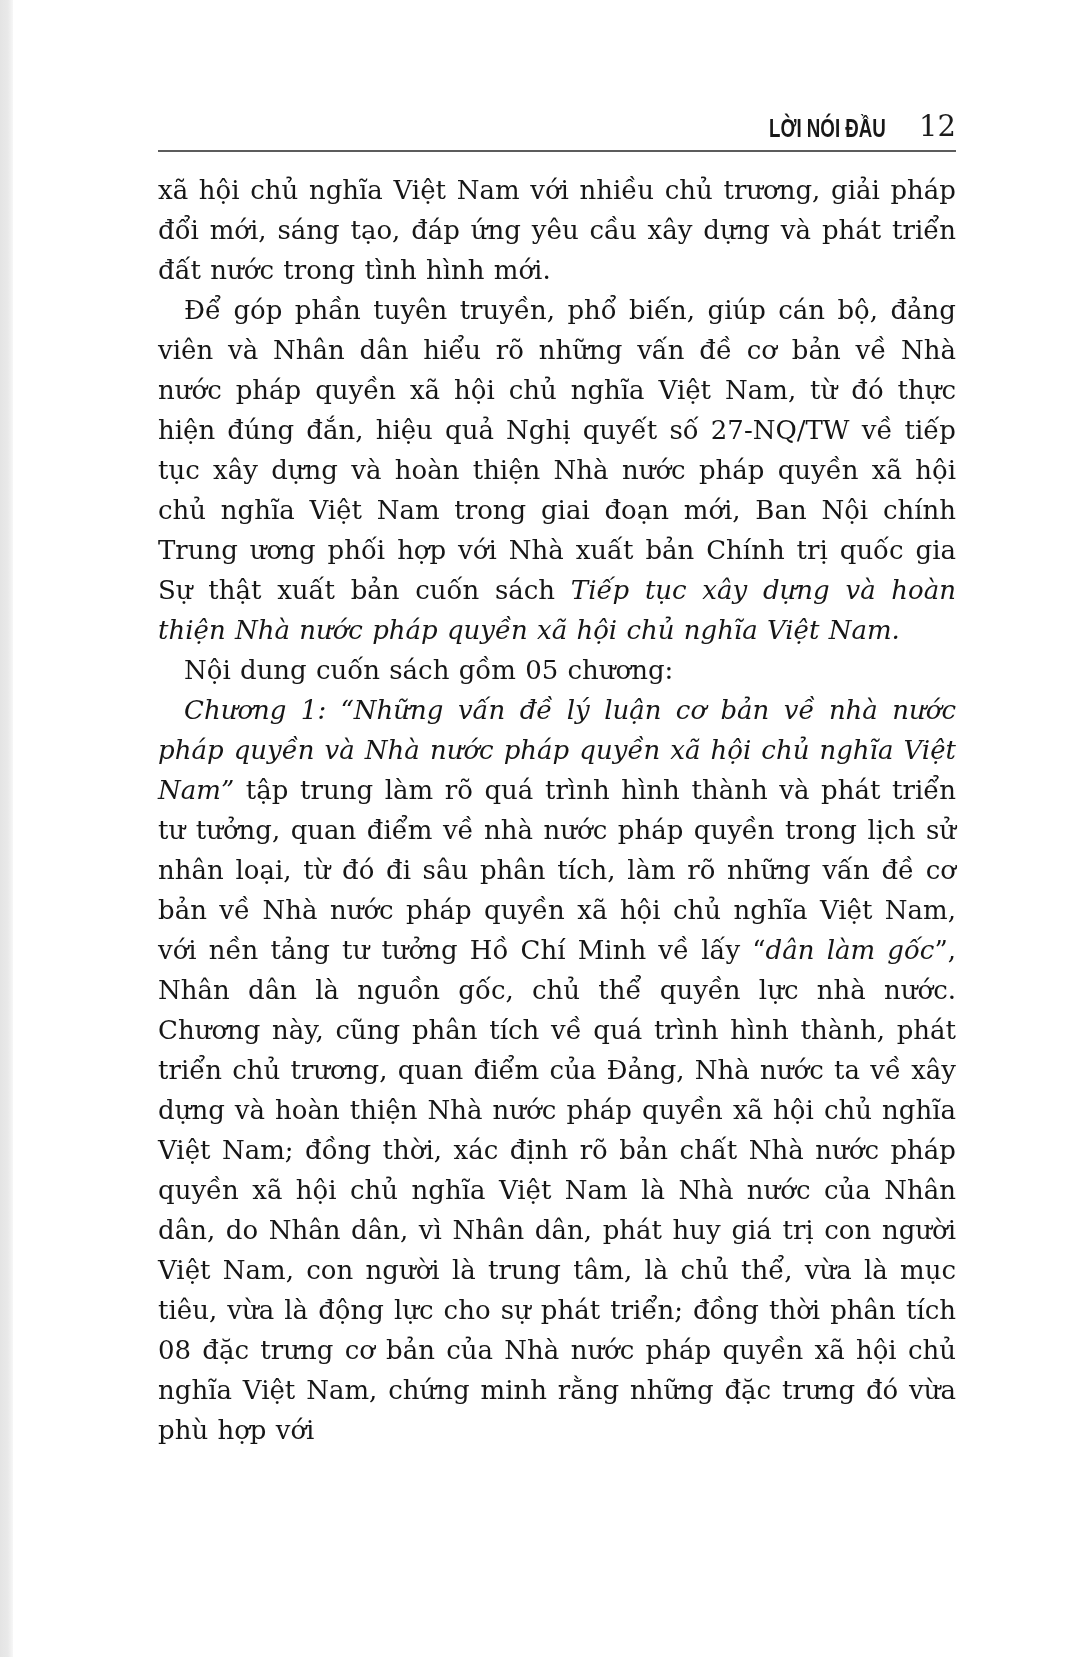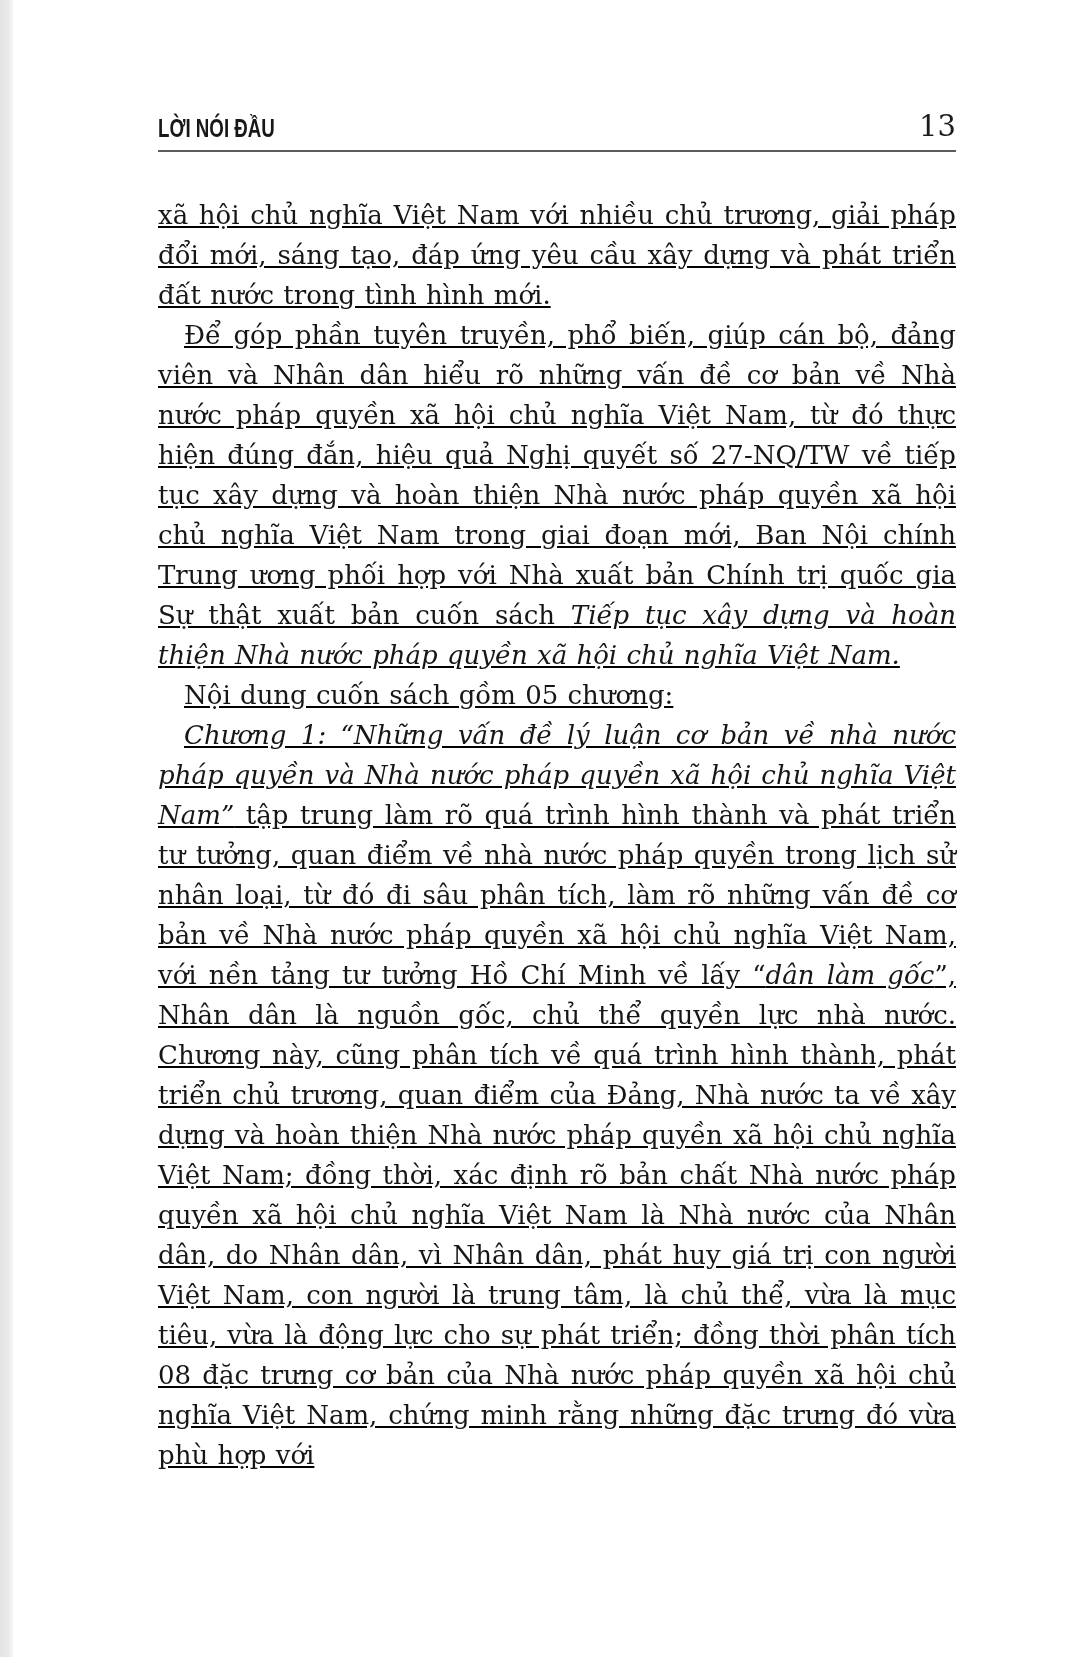--- a/index.html
+++ b/index.html
@@ -21,21 +21,21 @@
     background: linear-gradient(to right, #e4e4e4 0%, #e9e9e9 60%, #f7f7f7 100%);
   }
   .page-inner {
     position: absolute;
     left: 158px;
     top: 112px;
     width: 798px;
   }
   .running-header {
     display: flex;
-    justify-content: space-between;
+    justify-content: flex-end;
     align-items: flex-end;
     border-bottom: 2px solid #5c5c5c;
     padding-bottom: 9px;
   }
   .running-header-title {
     font-family: "Liberation Sans", sans-serif;
     font-weight: bold;
     font-size: 24px;
     line-height: 24px;
     letter-spacing: 0px;
@@ -44,22 +44,21 @@
     transform-origin: left bottom;
     white-space: nowrap;
   }
   .page-number {
     font-family: "DejaVu Serif", serif;
     font-size: 29px;
     line-height: 29px;
     color: #1c1c1c;
   }
   .page-body {
-    margin-top: 43px;
-    text-decoration: underline;
+    margin-top: 18px;
   }
   .para {
     margin: 0;
     font-family: "DejaVu Serif", serif;
     font-size: 26px;
     line-height: 40px;
     color: #161616;
     text-align: justify;
     text-justify: inter-word;
     word-spacing: 1px;
@@ -72,21 +71,21 @@
   }
 </style>
 </head>
 <body>
 
 <div class="scan-edge"></div>
 
 <div class="page-inner">
   <div class="running-header">
     <span class="running-header-title">LỜI NÓI ĐẦU</span>
-    <span class="page-number">13</span>
+    <span class="page-number">12</span>
   </div>
 
   <div class="page-body">
       <p class="para"><span>xã hội chủ nghĩa Việt Nam với nhiều chủ trương, giải pháp đổi mới, sáng tạo, đáp ứng yêu cầu xây dựng và phát triển đất nước trong tình hình mới.</span></p>
       <p class="para indent"><span>Để góp phần tuyên truyền, phổ biến, giúp cán bộ, đảng viên và Nhân dân hiểu rõ những vấn đề cơ bản về Nhà nước pháp quyền xã hội chủ nghĩa Việt Nam, từ đó thực hiện đúng đắn, hiệu quả Nghị quyết số 27-NQ/TW về tiếp tục xây dựng và hoàn thiện Nhà nước pháp quyền xã hội chủ nghĩa Việt Nam trong giai đoạn mới, Ban Nội chính Trung ương phối hợp với Nhà xuất bản Chính trị quốc gia Sự thật xuất bản cuốn sách </span><span class="italic">Tiếp tục xây dựng và hoàn thiện Nhà nước pháp quyền xã hội chủ nghĩa Việt Nam.</span></p>
       <p class="para indent"><span>Nội dung cuốn sách gồm 05 chương:</span></p>
       <p class="para indent"><span class="italic">Chương 1: “Những vấn đề lý luận cơ bản về nhà nước pháp quyền và Nhà nước pháp quyền xã hội chủ nghĩa Việt Nam”</span><span> tập trung làm rõ quá trình hình thành và phát triển tư tưởng, quan điểm về nhà nước pháp quyền trong lịch sử nhân loại, từ đó đi sâu phân tích, làm rõ những vấn đề cơ bản về Nhà nước pháp quyền xã hội chủ nghĩa Việt Nam, với nền tảng tư tưởng Hồ Chí Minh về lấy “</span><span class="italic">dân làm gốc</span><span>”, Nhân dân là nguồn gốc, chủ thể quyền lực nhà nước. Chương này, cũng phân tích về quá trình hình thành, phát triển chủ trương, quan điểm của Đảng, Nhà nước ta về xây dựng và hoàn thiện Nhà nước pháp quyền xã hội chủ nghĩa Việt Nam; đồng thời, xác định rõ bản chất Nhà nước pháp quyền xã hội chủ nghĩa Việt Nam là Nhà nước của Nhân dân, do Nhân dân, vì Nhân dân, phát huy giá trị con người Việt Nam, con người là trung tâm, là chủ thể, vừa là mục tiêu, vừa là động lực cho sự phát triển; đồng thời phân tích 08 đặc trưng cơ bản của Nhà nước pháp quyền xã hội chủ nghĩa Việt Nam, chứng minh rằng những đặc trưng đó vừa phù hợp với</span></p>
     </div>
 </div>
 

